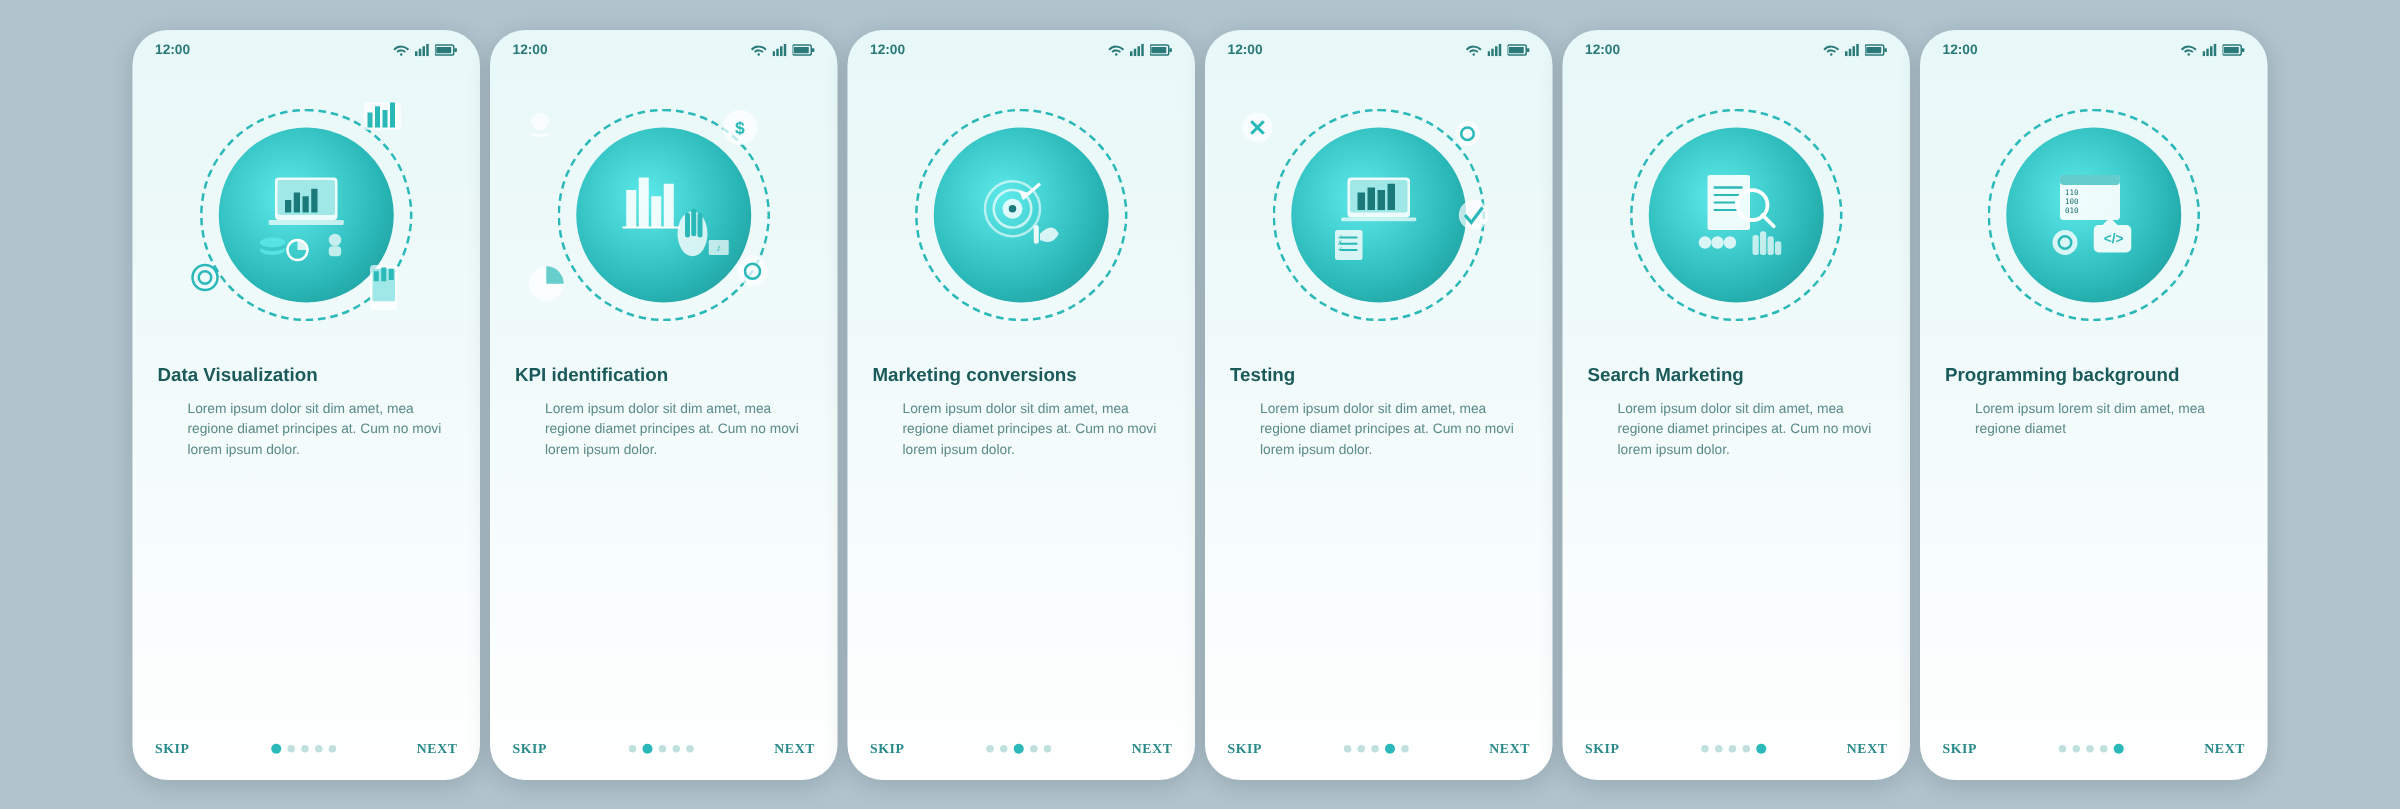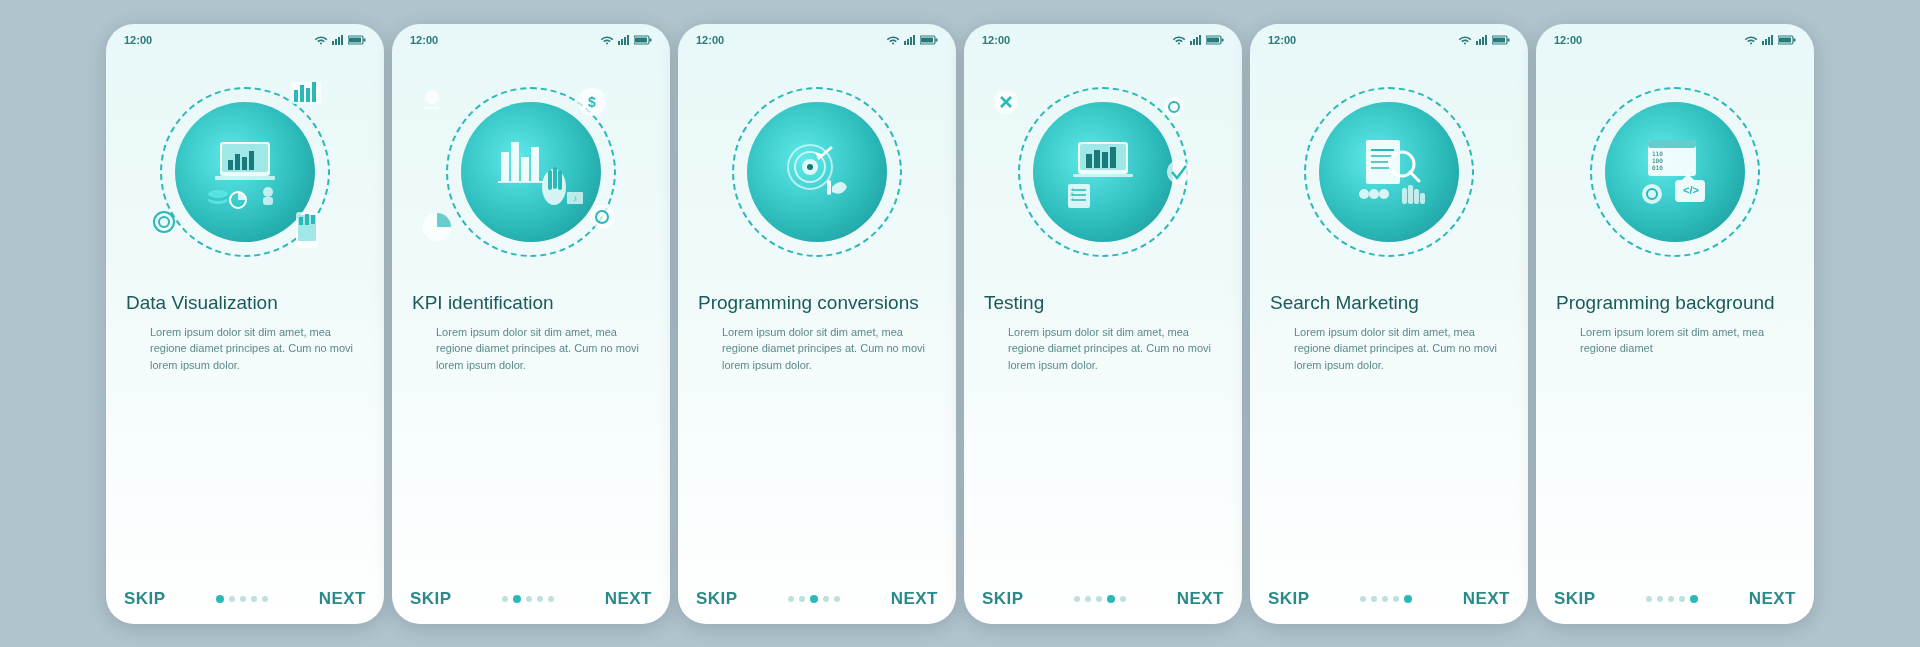--- a/index.html
+++ b/index.html
@@ -78,22 +78,22 @@
       position: absolute;
       top: 50%;
       left: 50%;
       transform: translate(-50%, -50%);
     }
     .content-area {
       padding: 0 20px 10px;
       flex: 1;
     }
     .screen-title {
-      font-size: 19px;
-      font-weight: 400;
+      font-size: 15px;
+      font-weight: 700;
       color: #1a5a5a;
       margin-bottom: 10px;
       text-align: left;
     }
     .screen-body {
       font-size: 11px;
       color: #5a8a8a;
       line-height: 1.5;
       margin-left: 24px;
     }
@@ -112,25 +112,26 @@
       width: 100%;
     }
     .bottom-nav {
       display: flex;
       align-items: center;
       justify-content: space-between;
       padding: 10px 18px 14px;
       height: 46px;
     }
     .nav-skip, .nav-next {
-      font-size: 17px;
+      font-size: 11px;
       font-weight: 600;
       color: #2a8a8a;
       letter-spacing: 0.5px;
       cursor: pointer;
+      font-family: Liberation Serif, serif;
     }
     .dots {
       display: flex;
       gap: 5px;
       align-items: center;
     }
     .dot {
       width: 6px;
       height: 6px;
       border-radius: 50%;
@@ -340,21 +341,21 @@
           <polygon points="46,27 43,20 53,23" fill="white"></polygon>
 
           <circle cx="38" cy="35" r="3" fill="#1a7a7a"></circle>
 
           <path d="M60 55 Q70 45 75 55 Q70 65 60 60 Z" fill="white" opacity="0.8"></path>
           <rect x="55" y="48" width="4" height="15" rx="2" fill="white" opacity="0.9"></rect>
         </svg>
       </div>
     </div>
     <div class="content-area">
-      <div class="screen-title">Programming conversions</div>
+      <div class="screen-title">Marketing conversions</div>
       <div class="screen-body">Lorem ipsum dolor sit dim amet, mea regione diamet principes at. Cum no movi lorem ipsum dolor.</div>
     </div>
     <div class="bottom-nav">
       <span class="nav-skip">SKIP</span>
       <div class="dots">
         <div class="dot"></div>
         <div class="dot"></div>
         <div class="dot active"></div>
         <div class="dot"></div>
         <div class="dot"></div>

